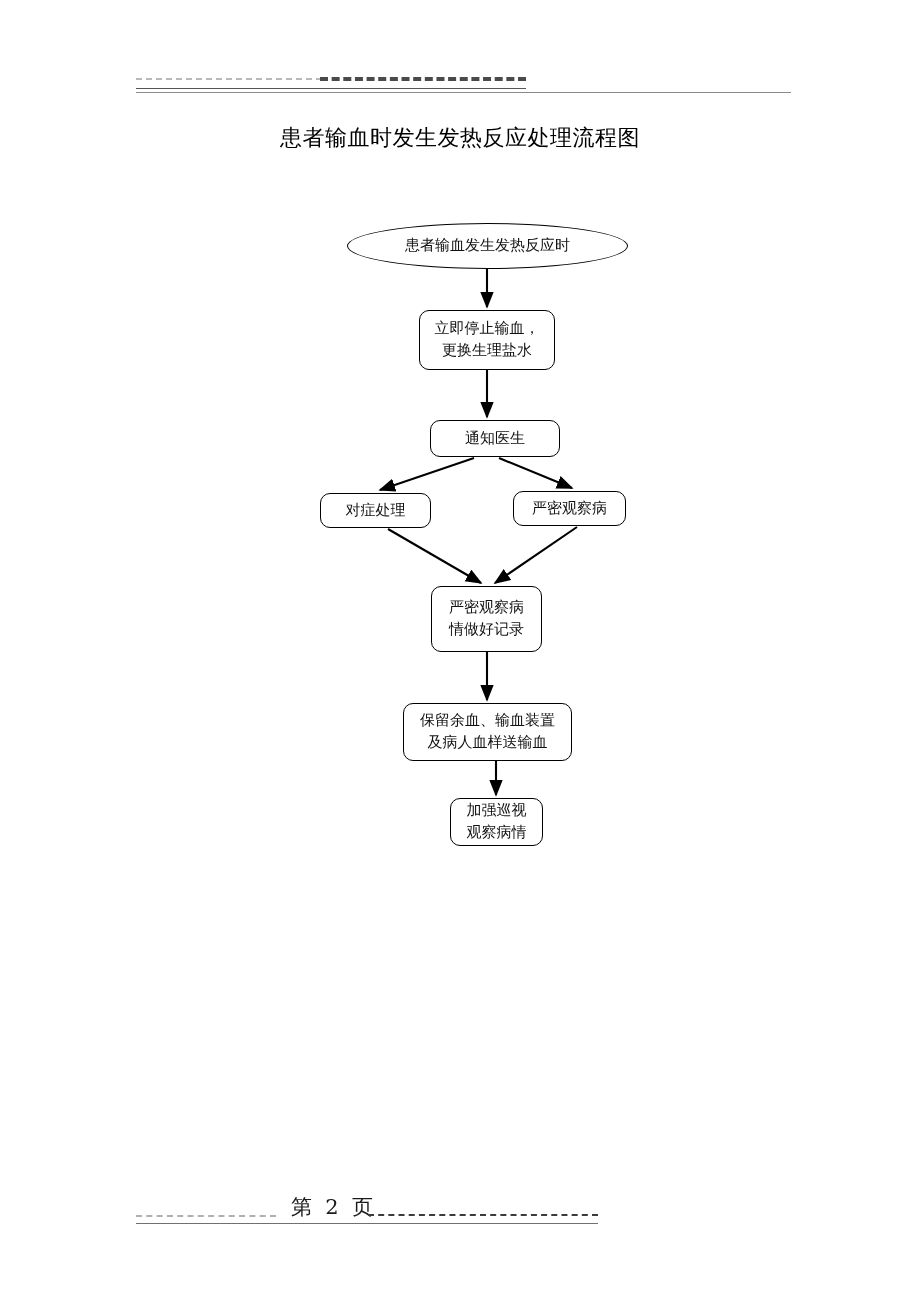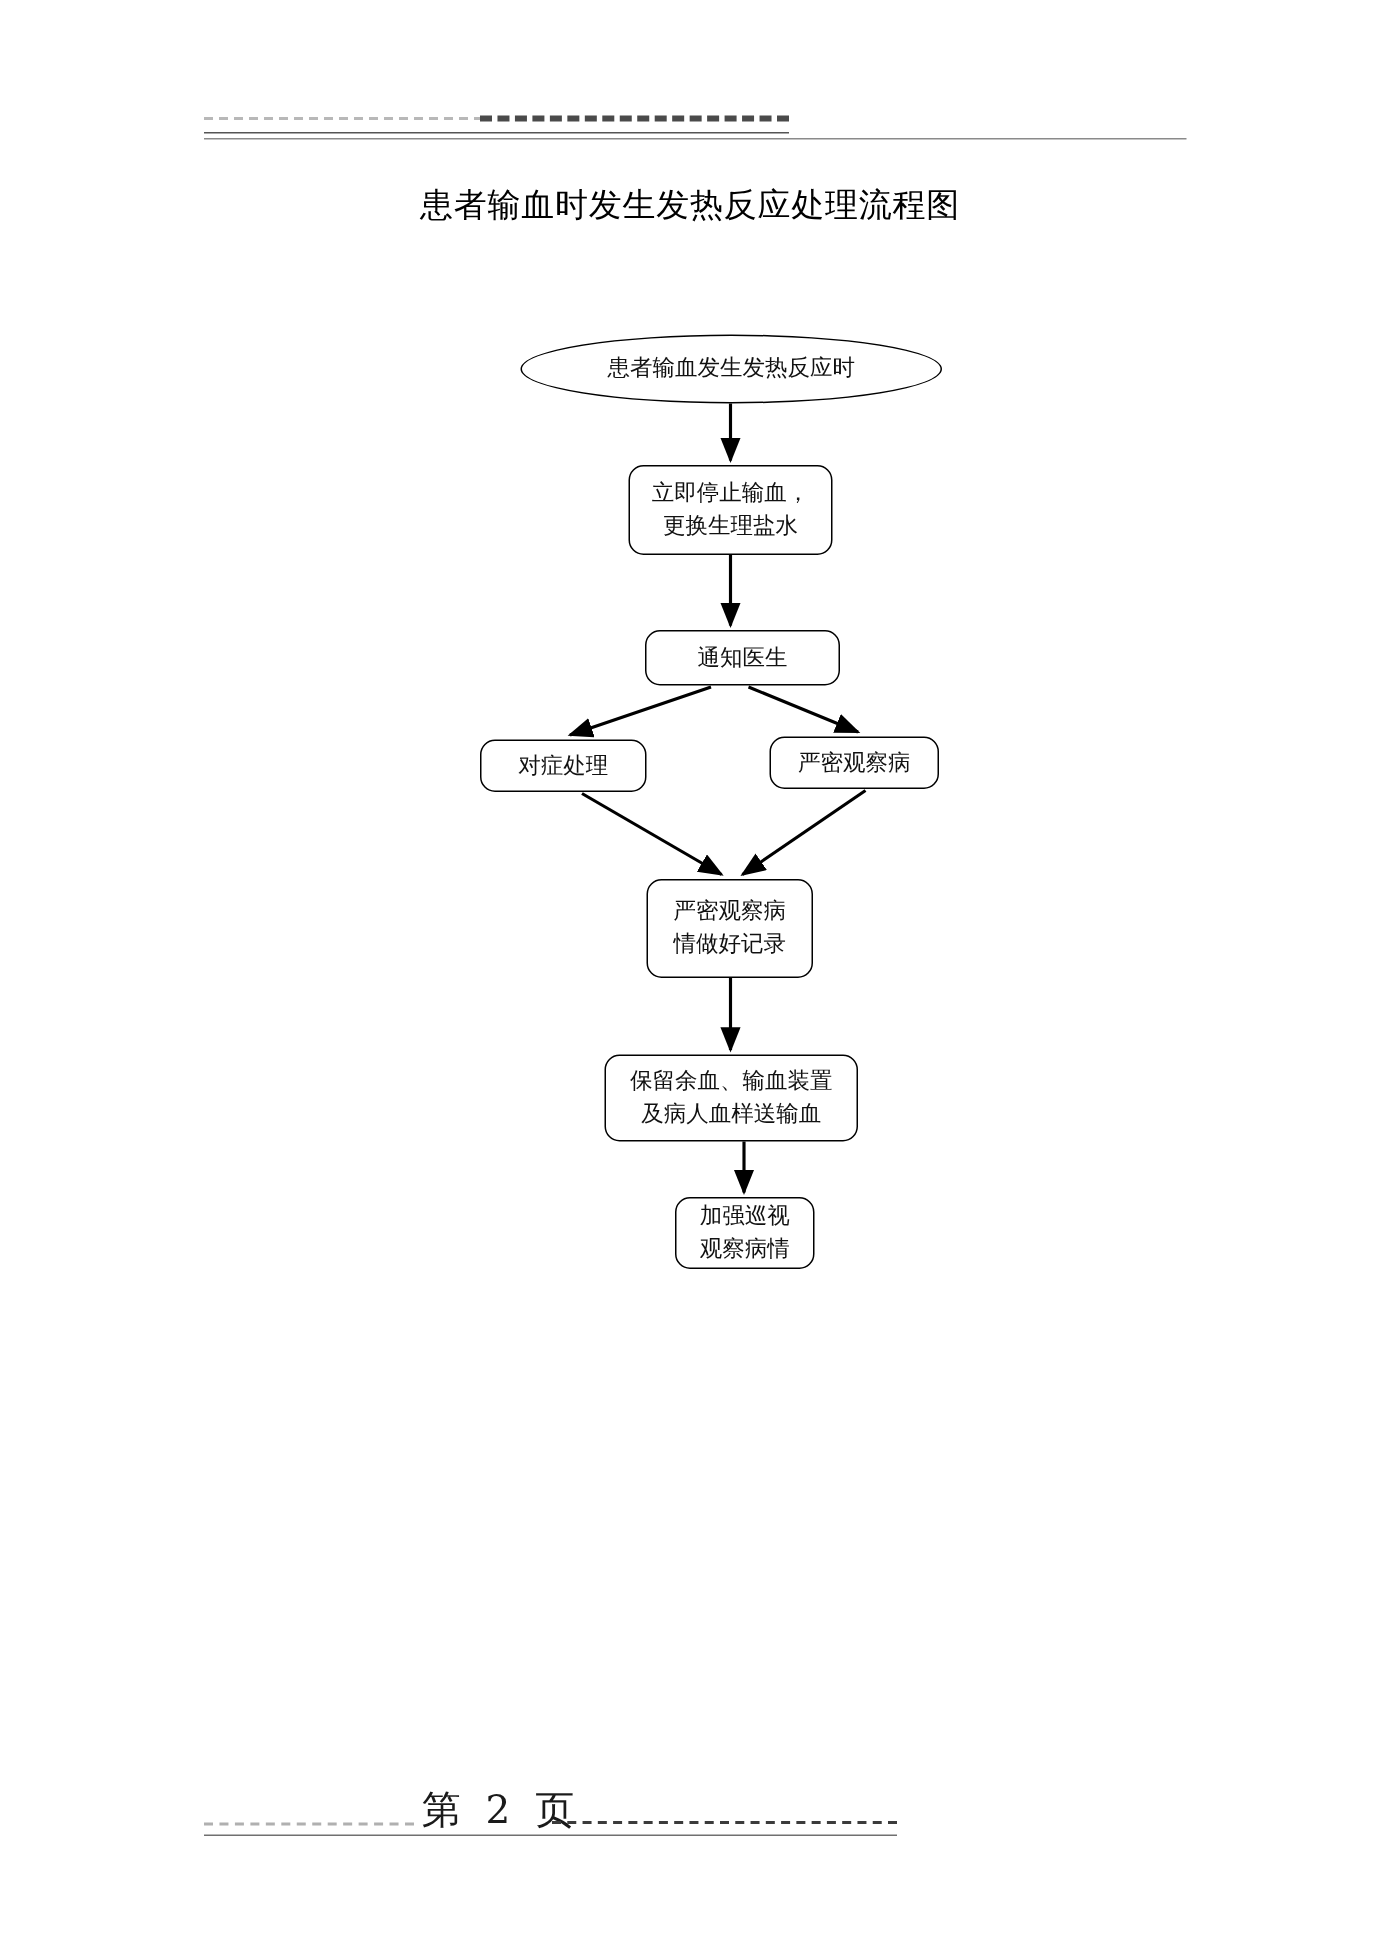--- a/index.html
+++ b/index.html
@@ -124,21 +124,21 @@
     height: 0;
     border-top: 2px dashed #b0b0b0;
   }
   .ftr-pageno {
     position: absolute;
     left: 272px;
     top: 0px;
     width: 120px;
     text-align: center;
     font-family: "DejaVu Serif", "Liberation Serif", serif;
-    font-size: 26px;
+    font-size: 21px;
     line-height: 30px;
     color: #1a1a1a;
     white-space: pre;
   }
   .ftr-dash-dark {
     position: absolute;
     left: 368px;
     top: 22px;
     width: 230px;
     height: 0;

